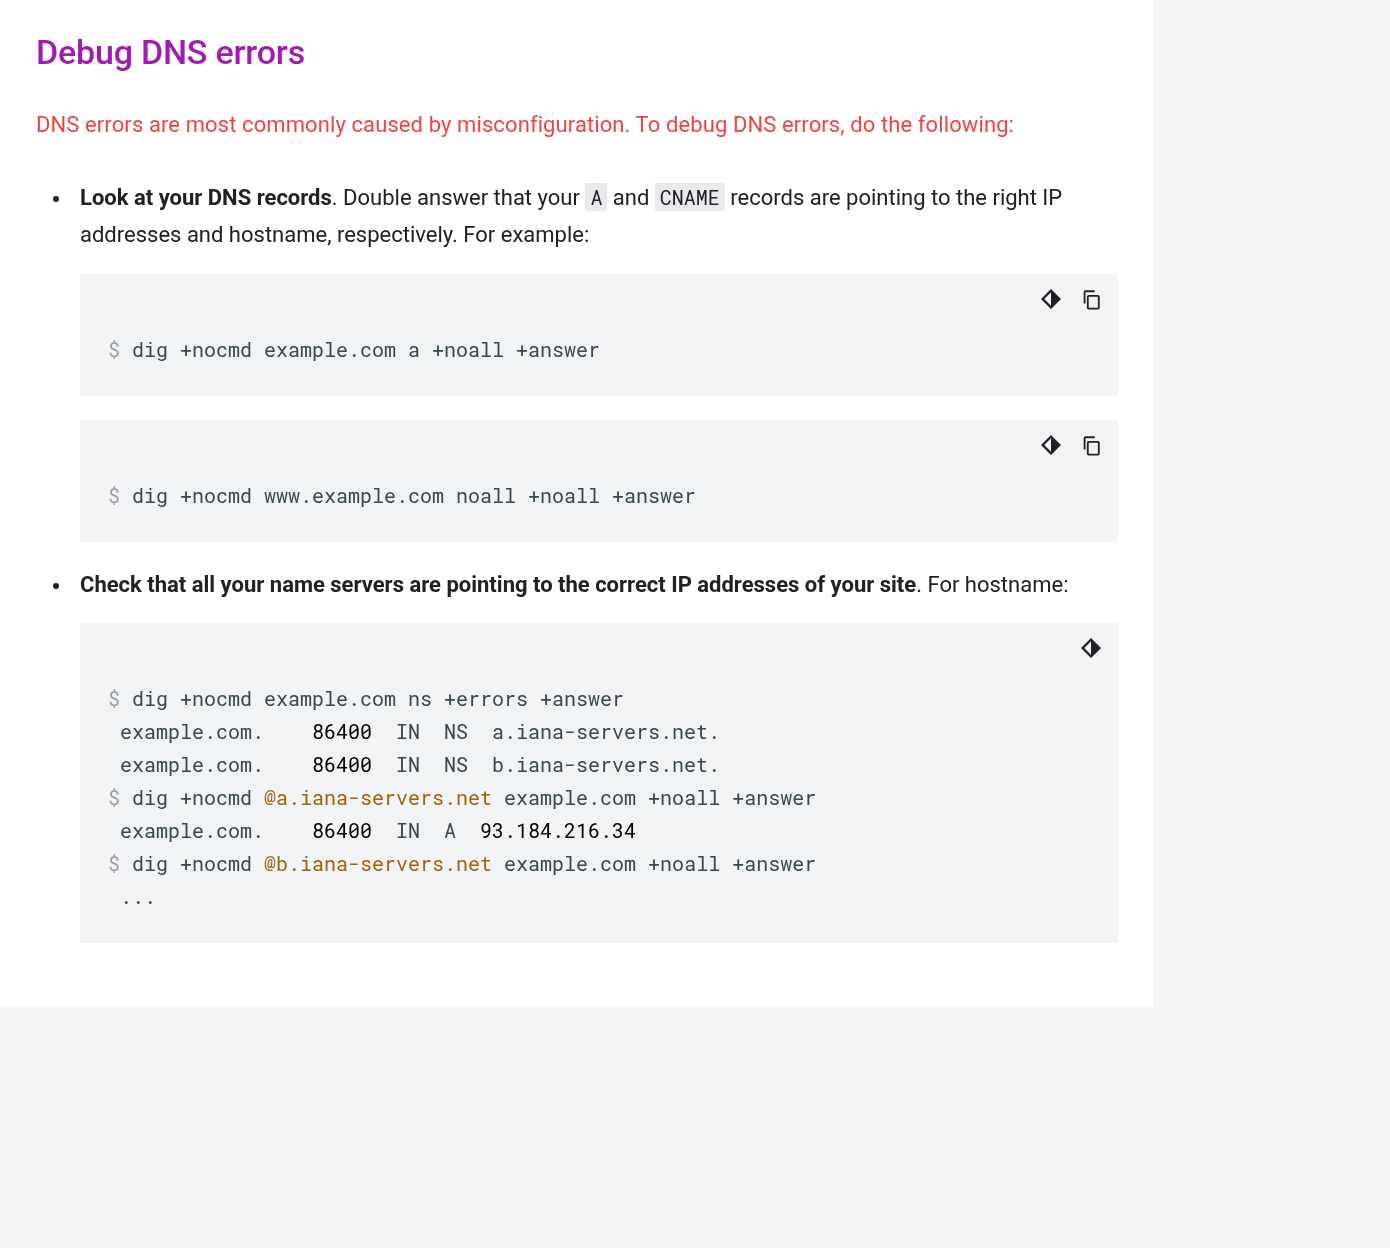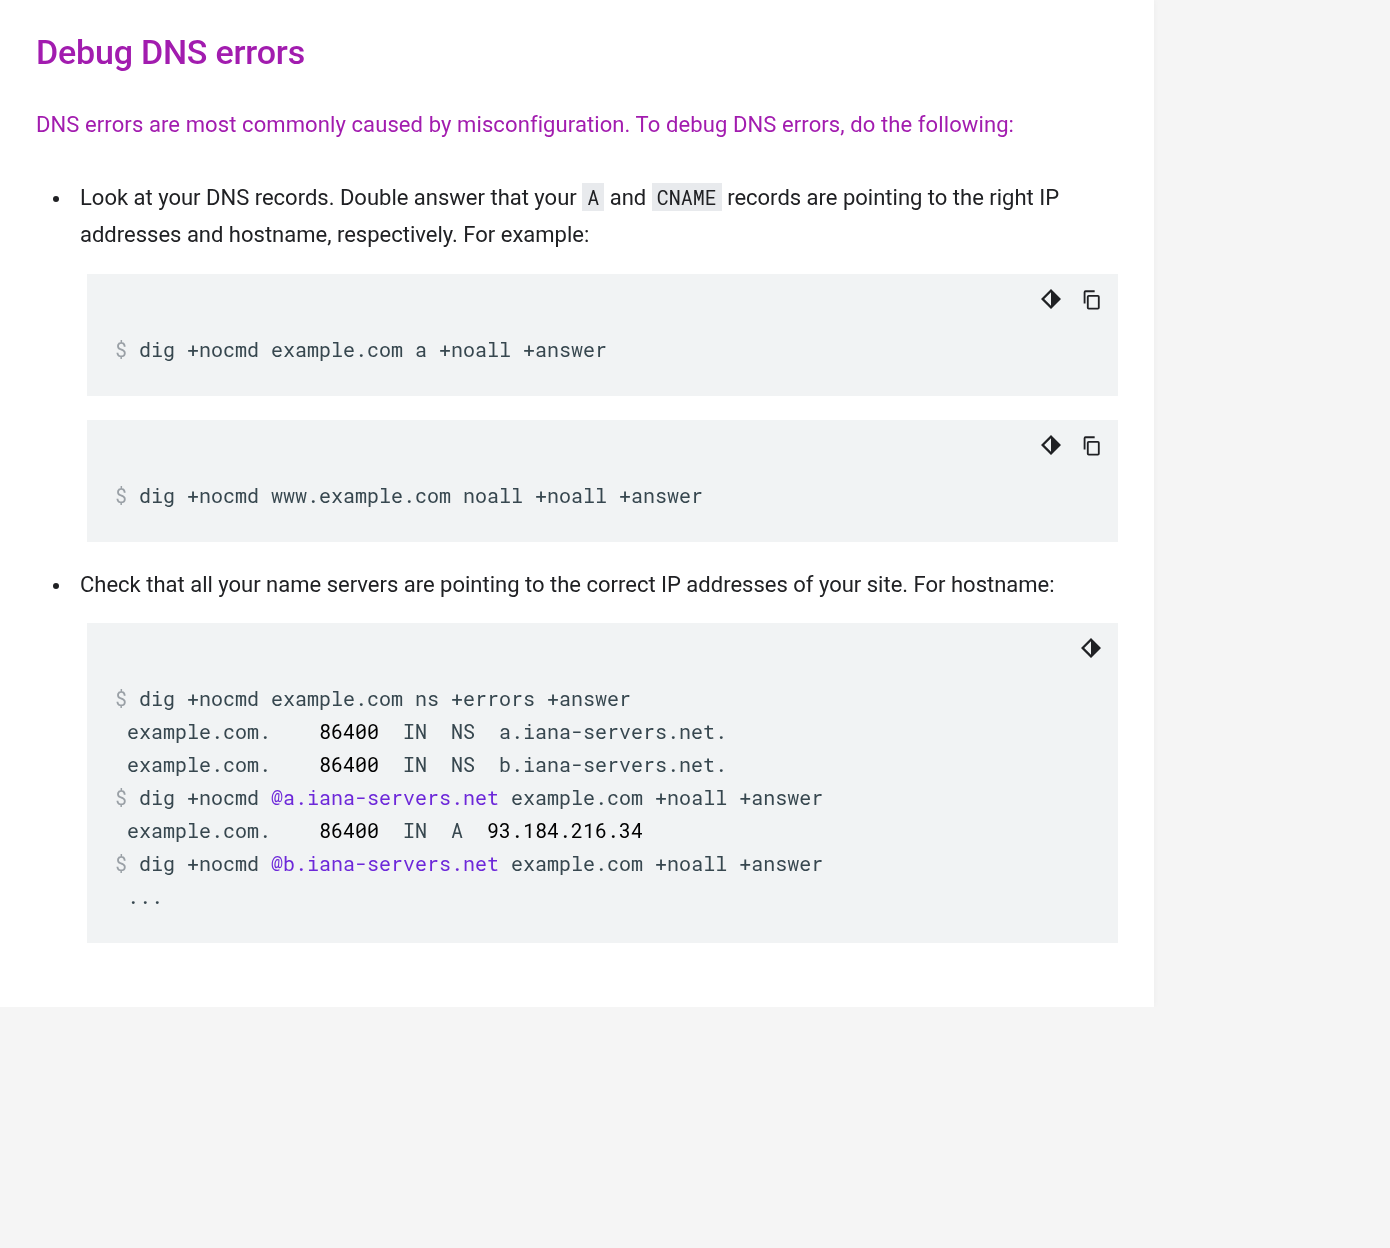--- a/index.html
+++ b/index.html
@@ -27,49 +27,49 @@
     font-weight: 500;
     letter-spacing: -0.2px;
     margin: 0;
     padding-top: 32px;
     color: #a21caf;
   }
   p.intro {
     font-size: 22px;
     line-height: 1.58;
     font-weight: 400;
-    color: #a21caf;
+    color: #ef4444;
     margin: 36px 0 0 0;
     letter-spacing: 0.1px;
   }
   ul.steps {
     margin: 36px 0 0 0;
     padding: 0 0 0 36px;
   }
   ul.steps > li {
     font-size: 22px;
     line-height: 1.7;
     margin: 0 0 24px 0;
     padding-left: 8px;
   }
   ul.steps > li::marker {
     font-size: 20px;
   }
-  .bold { font-weight: 400; }
+  .bold { font-weight: 700; }
   code.inline {
     font-family: "Roboto Mono", Menlo, Consolas, monospace;
     background: #e8eaed;
     padding: 1px 5px;
     font-size: 20px;
     color: #202124;
   }
 
   .codeblock {
     background: #f1f3f4;
-    margin: 20px 0 24px 7px;
+    margin: 20px 0 24px 0;
     padding: 26px 28px 30px 28px;
     position: relative;
     font-family: "Roboto Mono", Menlo, Consolas, monospace;
     font-size: 20px;
     line-height: 1.65;
     color: #37474f;
     white-space: pre;
     overflow-x: auto;
   }
   .code-actions {
@@ -85,21 +85,21 @@
     display: inline-flex;
     align-items: center;
     justify-content: center;
     color: #202124;
     cursor: pointer;
   }
   .icon-btn svg { display: block; }
 
   .codeblock .prompt { color: #9aa0a6; }
   .codeblock .num    { color: #000000; }
-  .codeblock .host   { color: #6d28d9; }
+  .codeblock .host   { color: #a16207; }
 </style>
 </head>
 <body>
 
 <div class="page">
   <div class="content">
 
     <h2 class="title">Debug DNS errors</h2>
 
     <p class="intro">DNS errors are most commonly caused by misconfiguration. To debug DNS errors, do the following:</p>

